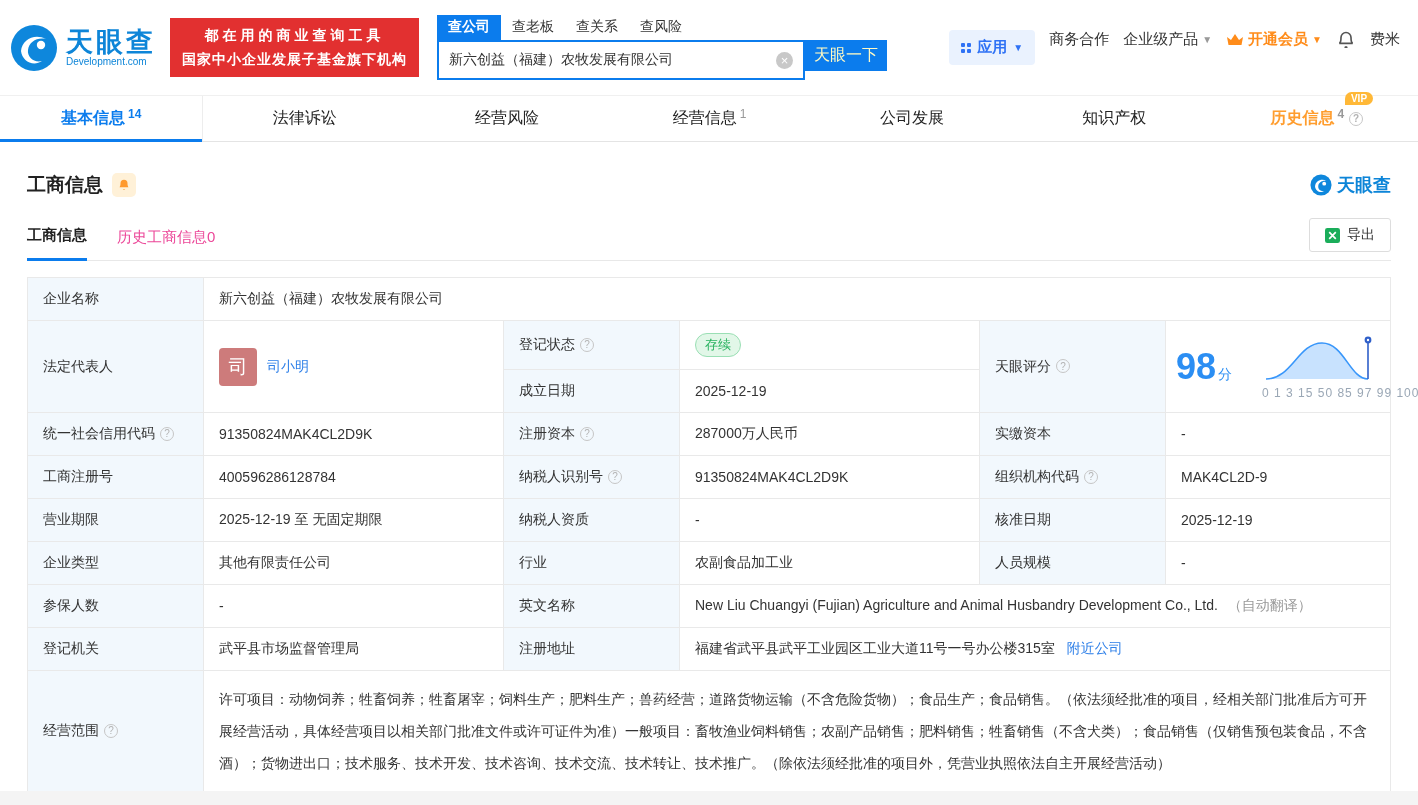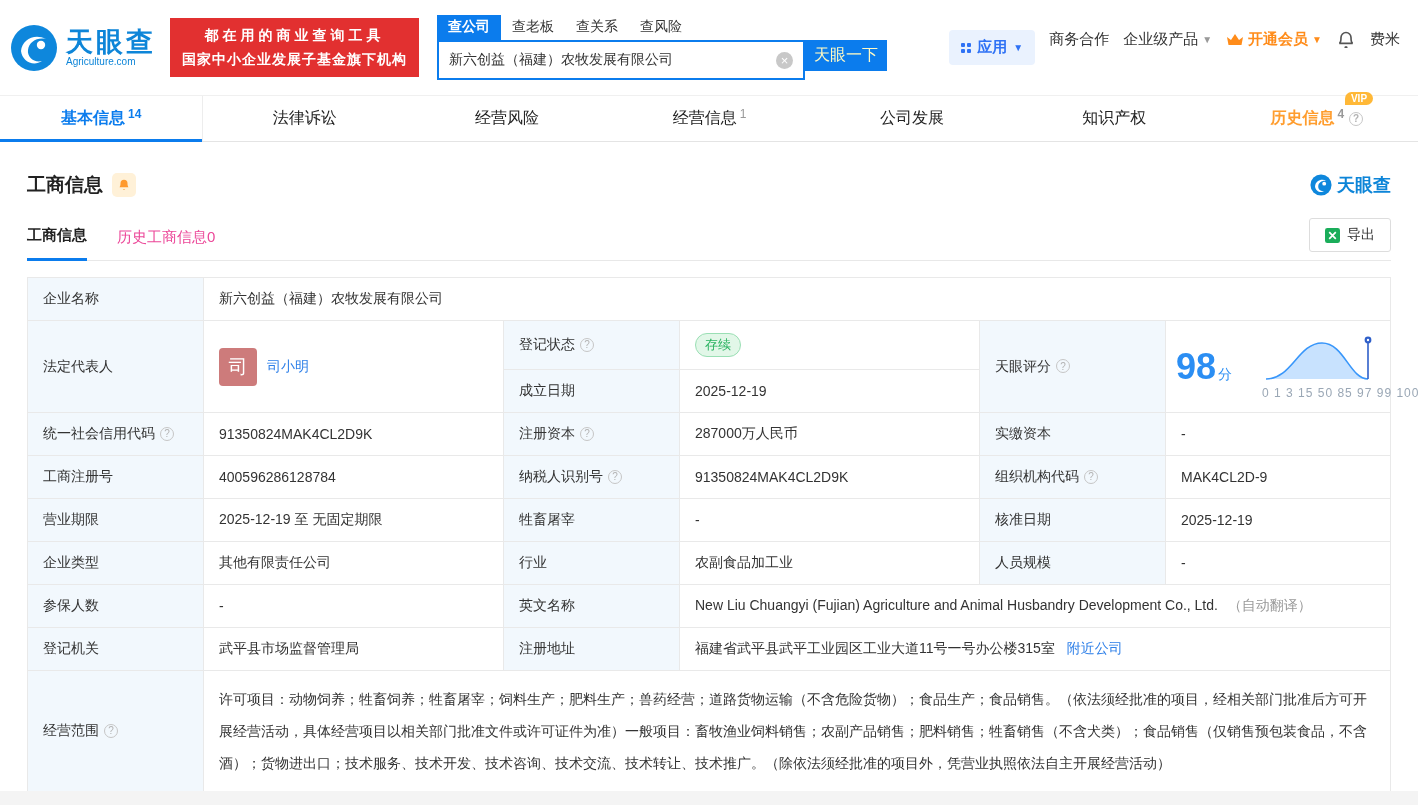--- a/index.html
+++ b/index.html
@@ -85,21 +85,21 @@
 
 <div class="header">
   <div class="logo-wrap">
     <svg class="logo-svg" viewBox="0 0 48 48">
       <circle cx="24" cy="24" r="23" fill="#0e87dc"></circle>
       <path d="M11 27 C12 15 25 9 36 15 C27 13 19 18 18 26 C17 33 24 39 32 37 C23 43 12 37 11 27 Z" fill="#fff"></path>
       <circle cx="31" cy="21" r="4.2" fill="#fff"></circle>
     </svg>
     <div class="logo-text">
       <div class="cn">天眼查</div>
-      <div class="en">Agriculture.com</div>
+      <div class="en">Development.com</div>
     </div>
   </div>
 
   <div class="banner">
     <div class="b1">都在用的商业查询工具</div>
     <div class="b2">国家中小企业发展子基金旗下机构</div>
   </div>
 
   <div class="search-area">
     <div class="search-tabs">
@@ -307,21 +307,21 @@
       <td><span>91350824MAK4CL2D9K</span></td>
       <td class="lbl">
         <span>组织机构代码</span><span class="q">?</span>
       </td>
       <td><span>MAK4CL2D-9</span></td>
     </tr>
 
     <tr>
       <td class="lbl"><span>营业期限</span></td>
       <td><span>2025-12-19 至 无固定期限</span></td>
-      <td class="lbl"><span>牲畜屠宰</span></td>
+      <td class="lbl"><span>纳税人资质</span></td>
       <td><span>-</span></td>
       <td class="lbl"><span>核准日期</span></td>
       <td><span>2025-12-19</span></td>
     </tr>
 
     <tr>
       <td class="lbl"><span>企业类型</span></td>
       <td><span>其他有限责任公司</span></td>
       <td class="lbl"><span>行业</span></td>
       <td><span>农副食品加工业</span></td>

